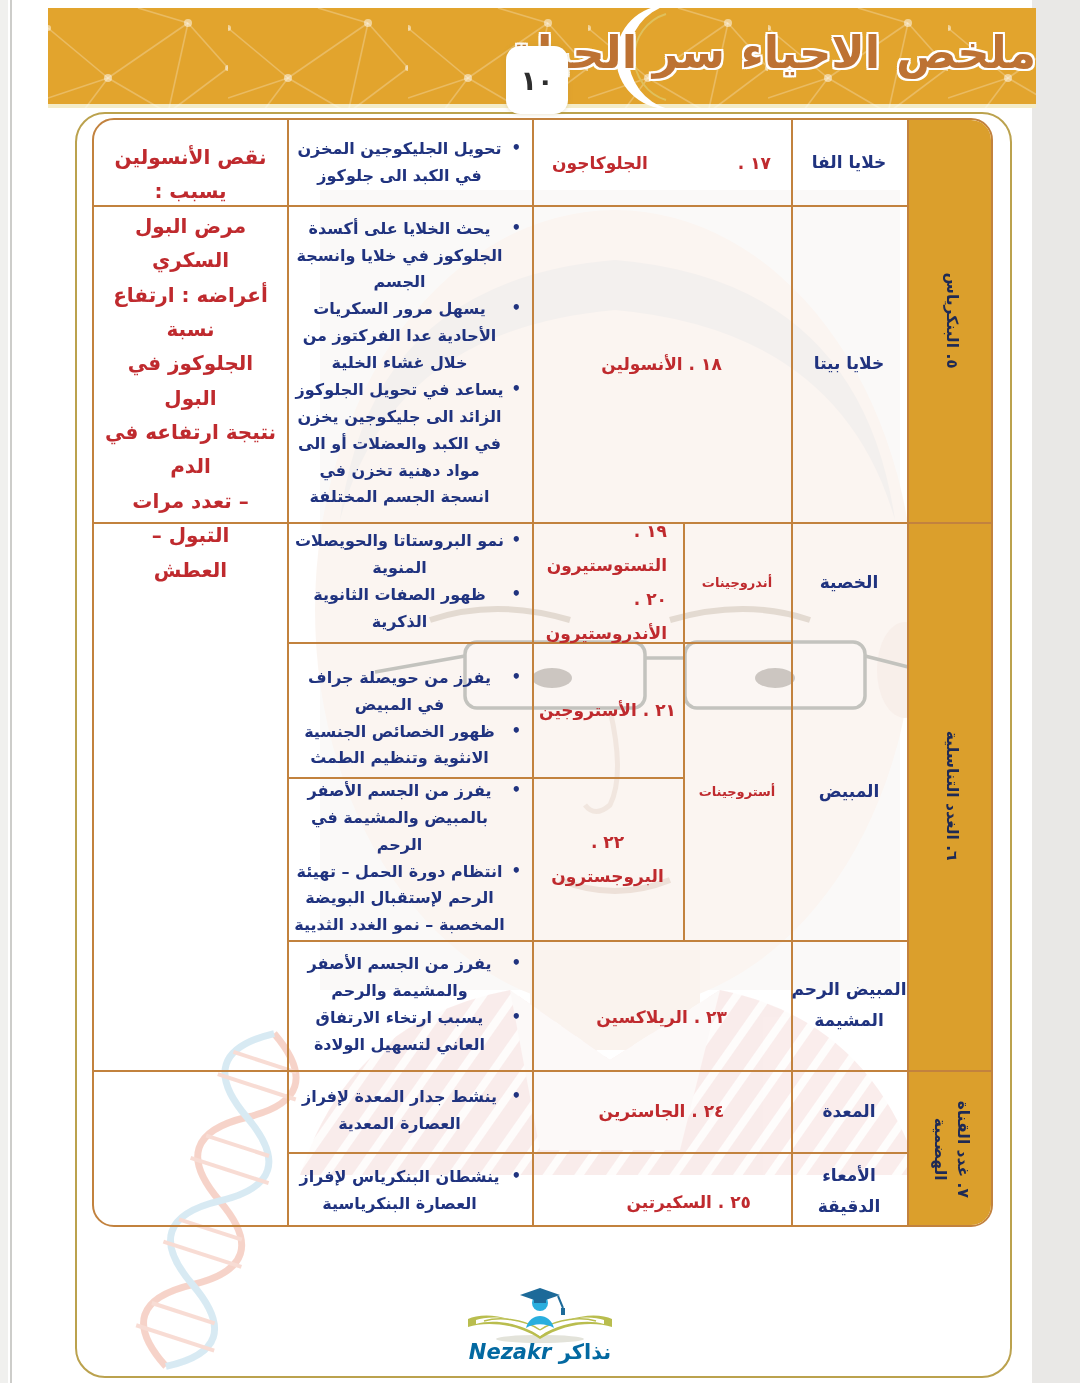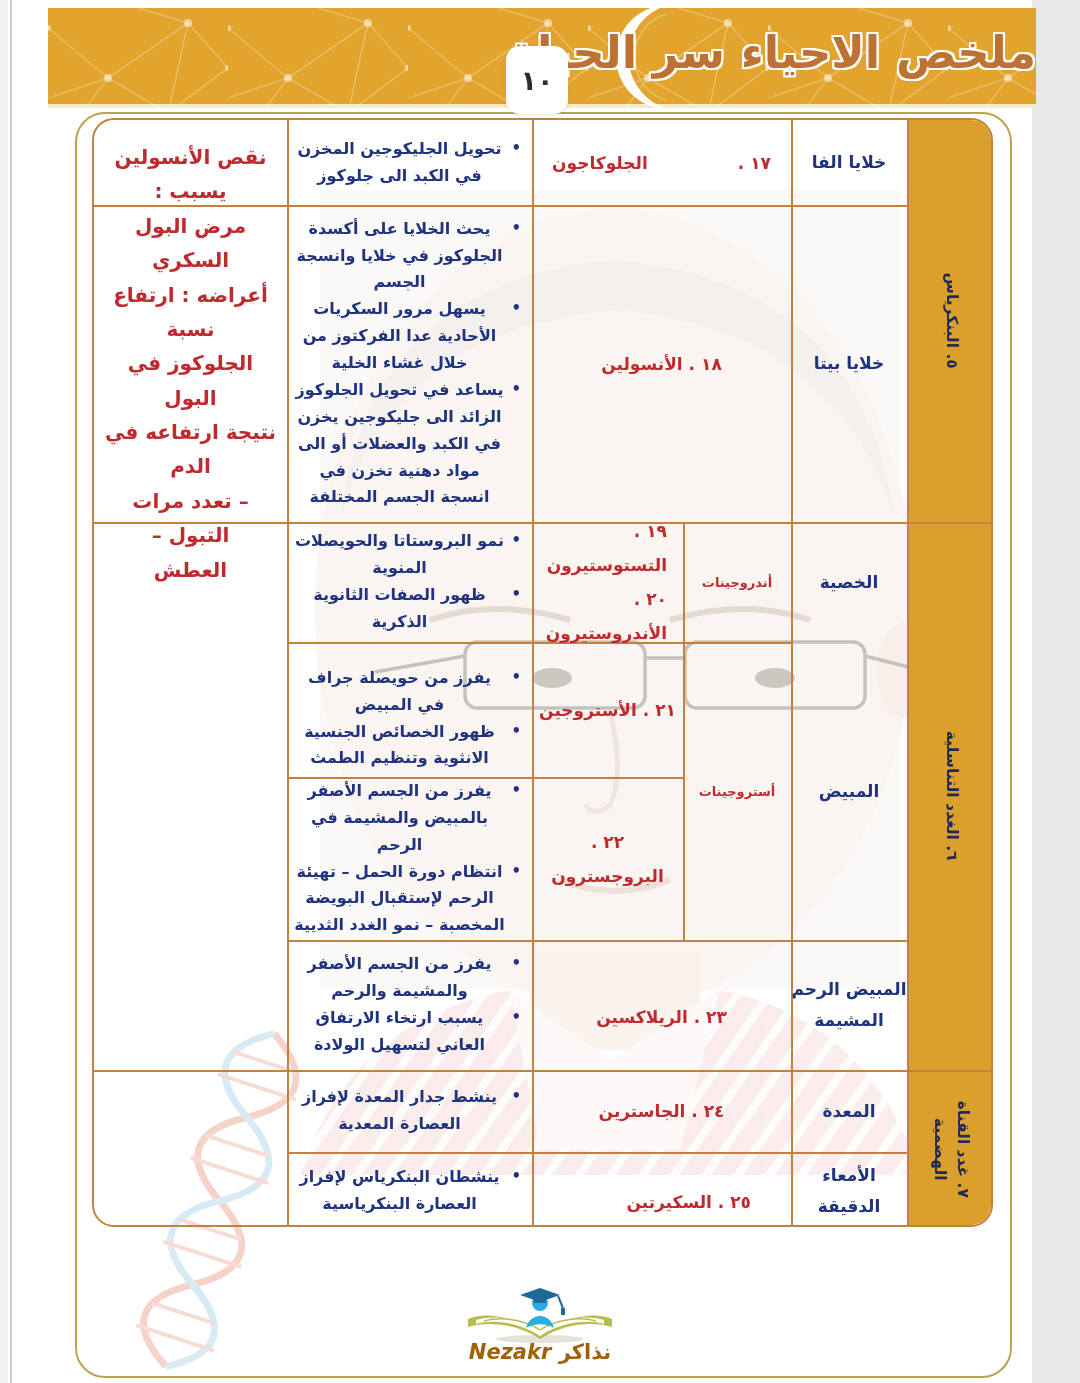--- a/index.html
+++ b/index.html
@@ -55,21 +55,21 @@
   .fitem { position:relative; display:block; width:100%; text-align:center; padding:0 20px 0 2px; }
   .fitem::before { content:"•"; position:absolute; right:5px; top:0; font-size:15px; }
   .note-cell { font-size:20px; line-height:1.72; white-space:pre-line; padding:8px; }
   .strip-label { position:absolute; display:flex; align-items:center; justify-content:center; }
   .strip-label span { transform:rotate(90deg); white-space:pre; text-align:center;
                       font-size:15.5px; font-weight:bold; color:#1e2a55; line-height:1.5; }
 
   
   .logo { position:absolute; left:462px; top:1286px; z-index:2; }
   .logo-caption { position:absolute; left:430px; top:1340px; width:220px; z-index:2;
-                  text-align:center; font-size:21px; font-weight:bold; color:#a16207; }
+                  text-align:center; font-size:21px; font-weight:bold; color:#0369a1; }
   .logo-caption .en { font-style:italic; }
 </style>
 </head>
 <body>
 
 <div class="page">
 
   <div class="scan-left"></div>
   <div class="scan-left-line"></div>
   <div class="scan-right"></div>

